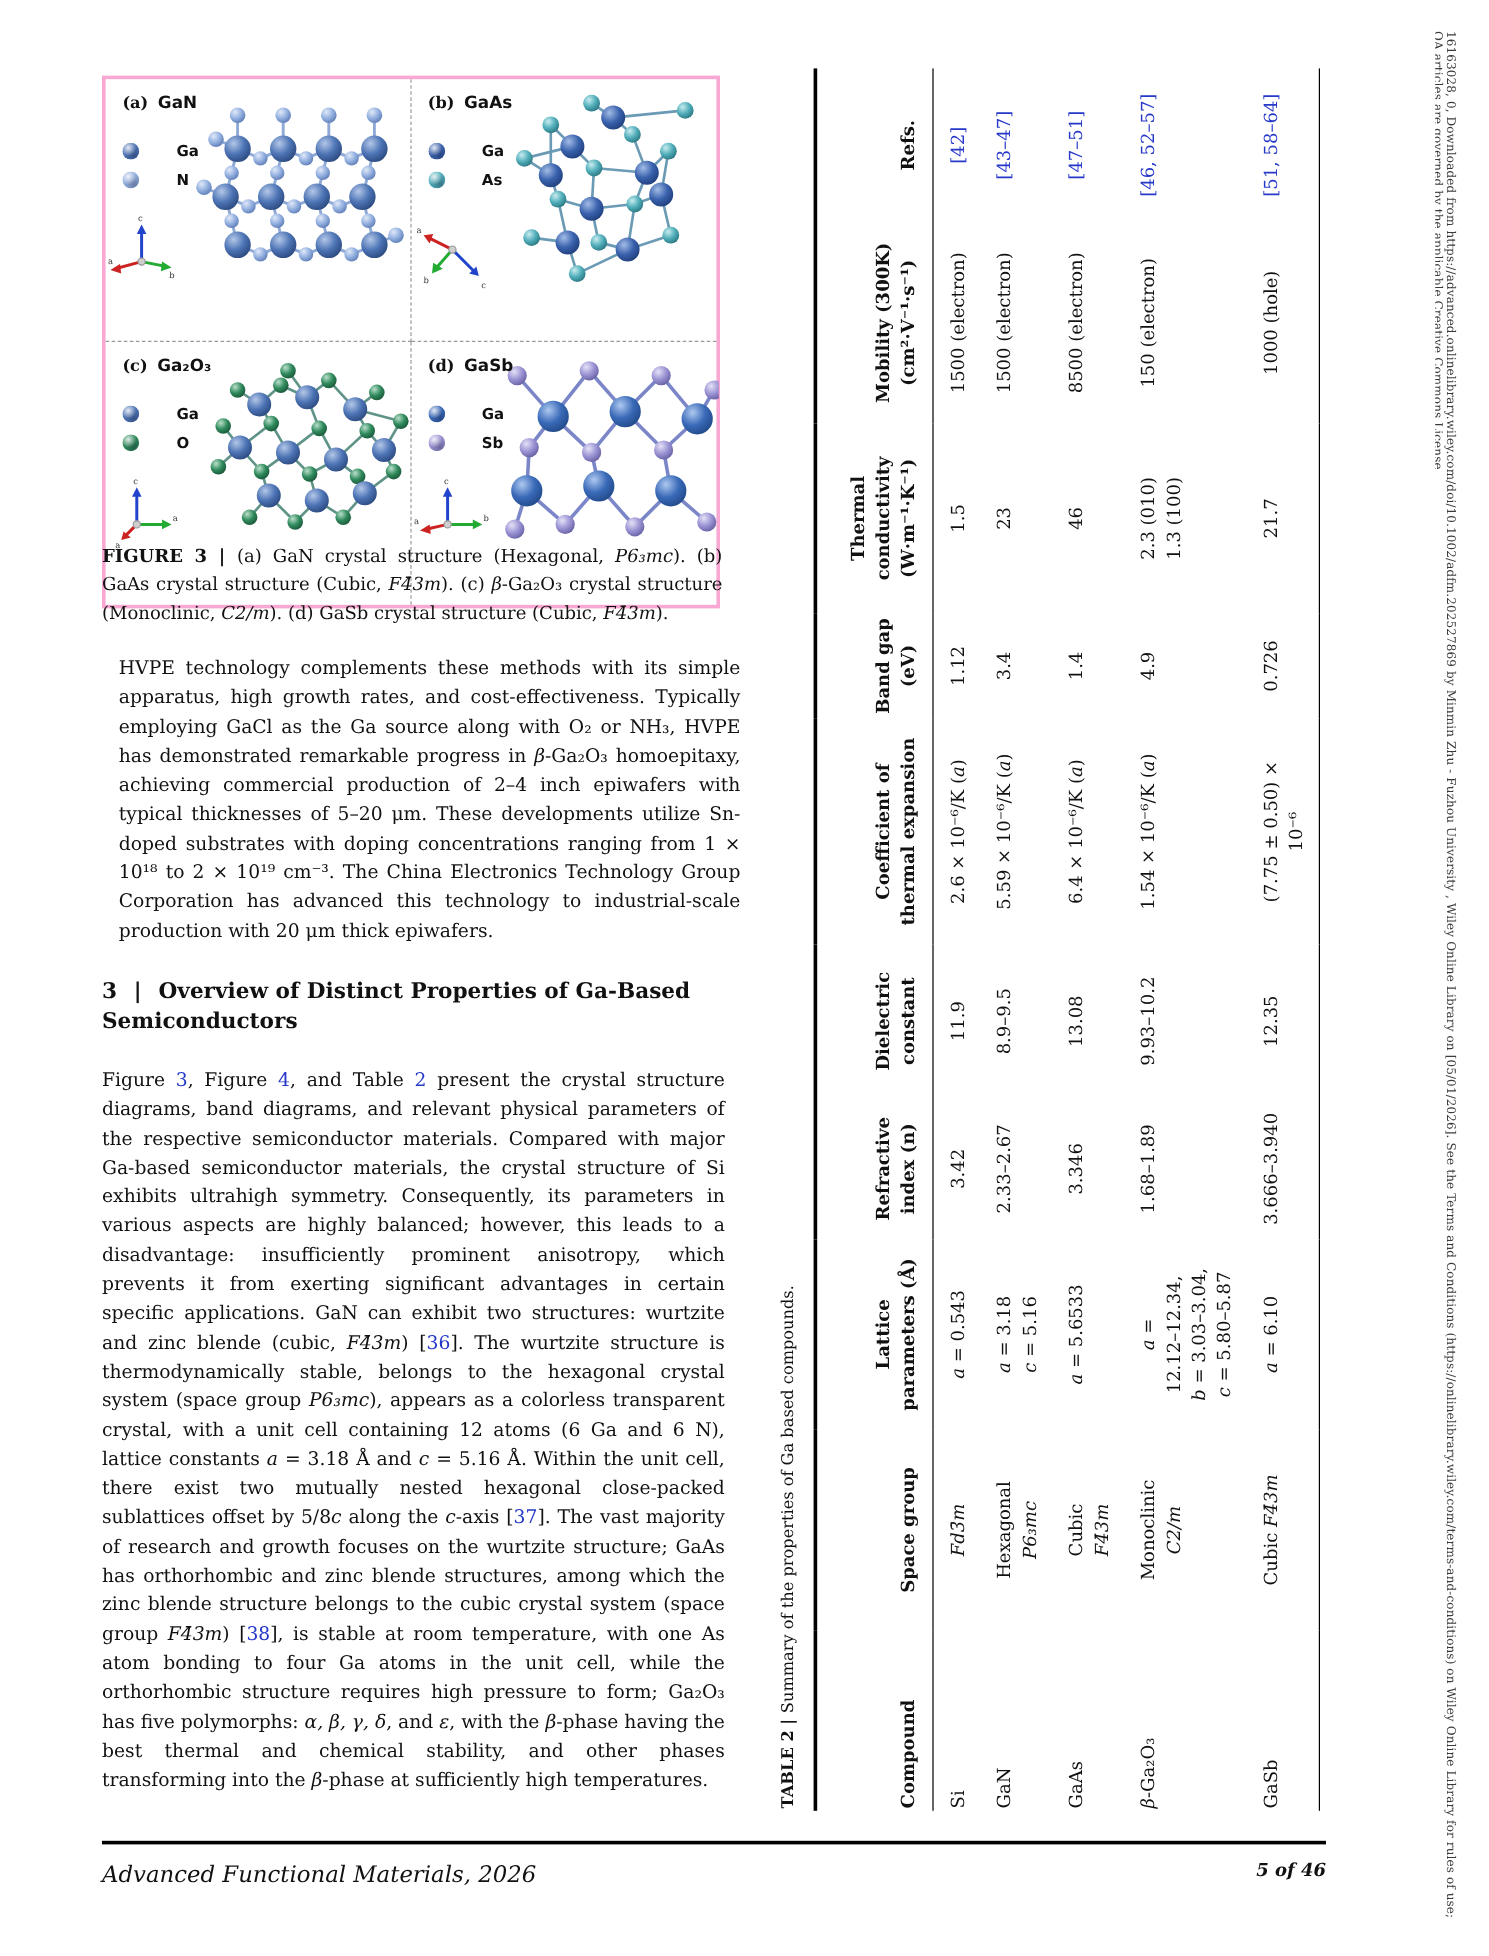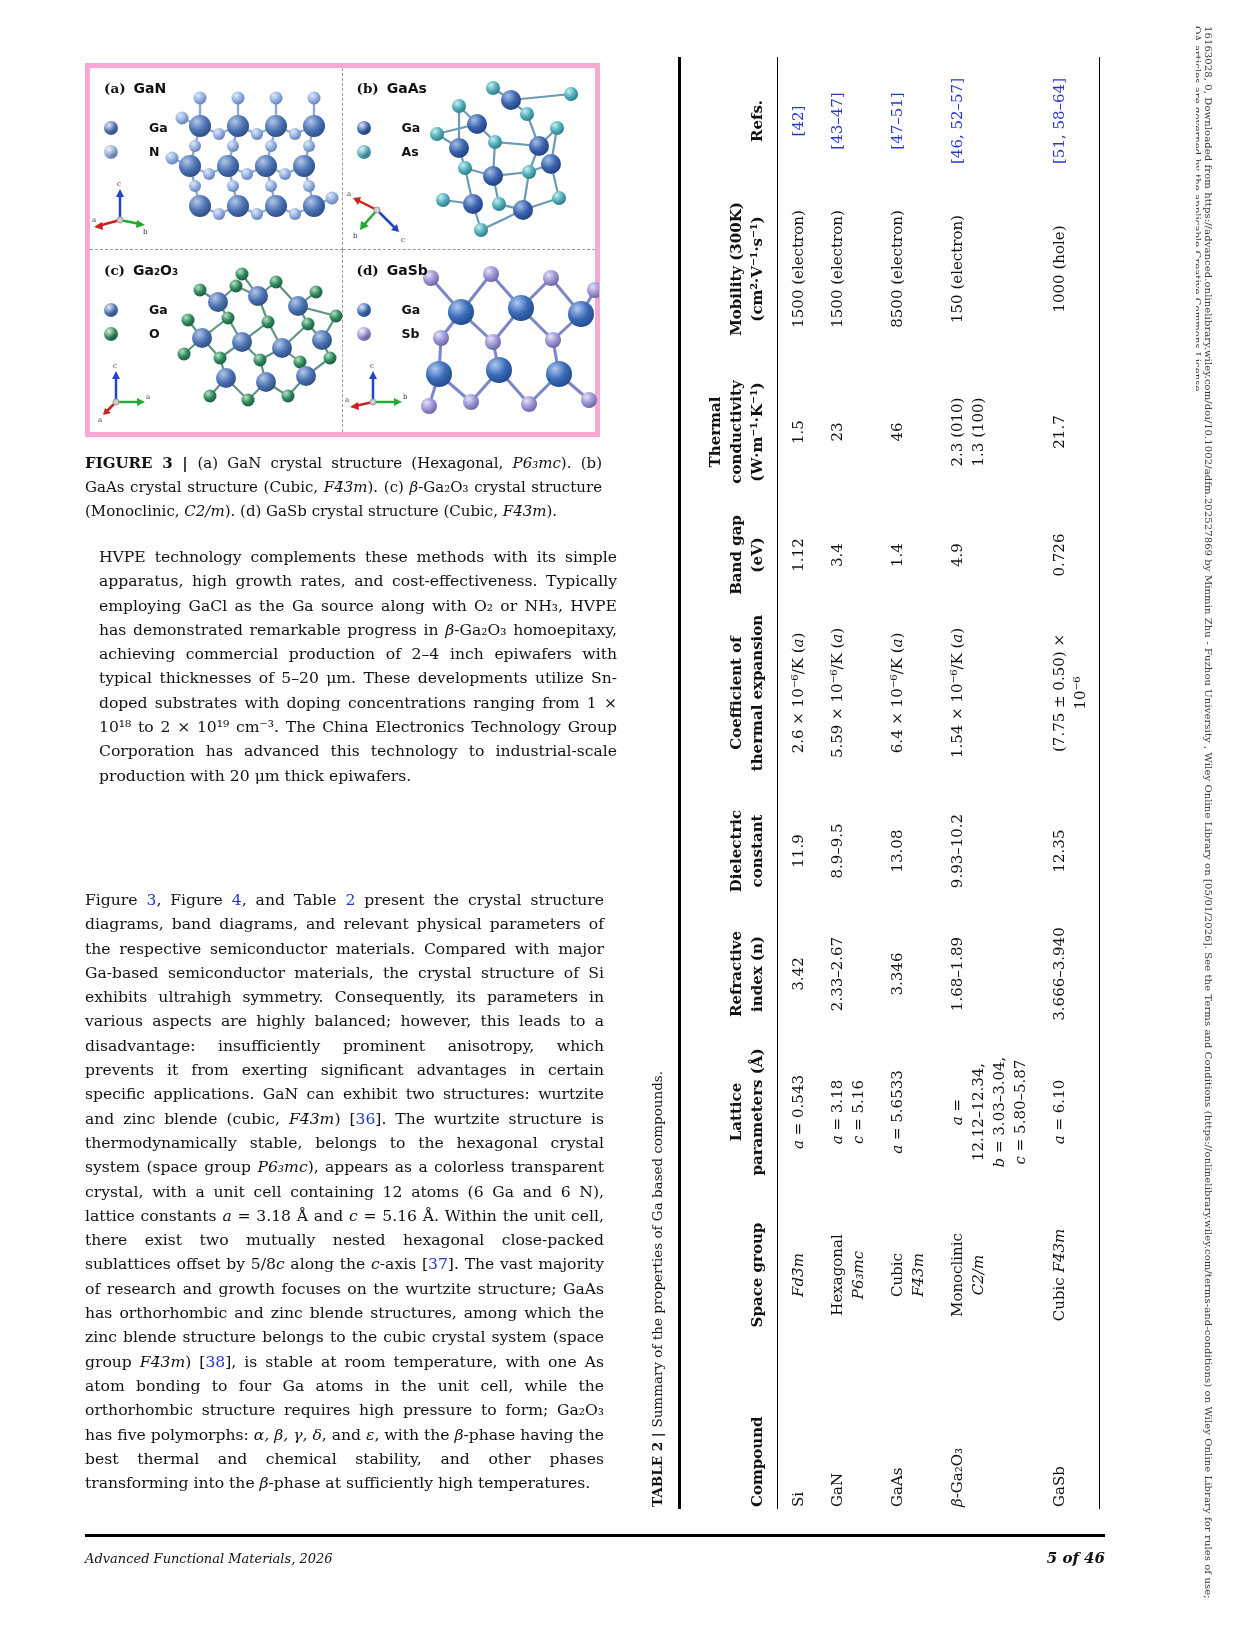--- a/index.html
+++ b/index.html
@@ -3,22 +3,22 @@
 <meta charset="utf-8">
 <style>
   html,body{margin:0;padding:0;background:#e8e8e8;}
   .page{position:relative;width:1241px;height:1630px;background:#ffffff;overflow:hidden;
         font-family:"DejaVu Serif", serif;color:#111;}
   .it{font-style:italic;}
   .bd{font-weight:bold;}
   .ref{color:#2638c8;}
 
   
-  .figure-box{position:absolute;left:85px;top:63px;width:515px;height:374px;
-              border:5px solid #f9a8d4;box-sizing:border-box;text-align:right;}
+  .figure-box{position:absolute;left:85px;top:63px;width:515px;height:444px;
+              border:3px solid #f9a8d4;box-sizing:border-box;text-align:right;}
   .fig-grid{display:grid;grid-template-columns:1fr 1fr;grid-template-rows:1fr 1fr;width:100%;height:100%;}
   .panel{position:relative;box-sizing:border-box;}
   .panel.bdash{border-bottom:1px dashed #9a9a9a;}
   .panel.rdash{border-right:1px dashed #9a9a9a;}
   .panel-label{position:absolute;left:14px;top:12px;font-size:13.5px;font-weight:bold;z-index:3;}
   .panel-name{font-family:"DejaVu Sans",sans-serif;font-size:14px;margin-left:8px;}
   .legend{position:absolute;left:14px;top:52px;z-index:3;}
   .legend-row{display:flex;align-items:center;margin-bottom:9px;gap:24px;}
   .dot{width:14px;height:14px;border-radius:50%;margin-right:7px;background-color:var(--c);
        background-image:radial-gradient(circle at 35% 30%, rgba(255,255,255,.85), rgba(255,255,255,0) 50%),
@@ -45,21 +45,21 @@
   table.props{border-collapse:collapse;table-layout:fixed;width:1452px;
               border-top:3.5px solid #000;border-bottom:1.5px solid #000;font-size:15px;}
   table.props th{font-weight:bold;vertical-align:bottom;line-height:21px;
                  padding:24px 4px 9px 4px;border-bottom:1.5px solid #000;}
   table.props td{vertical-align:top;line-height:21px;padding:10px 4px 8px 4px;}
   table.props th.cl, table.props td.cl{text-align:left;padding-left:2px;}
   table.props th.cc, table.props td.cc{text-align:center;}
 
   
   .foot-rule{position:absolute;left:85px;top:1534px;width:1020px;height:2.5px;background:#000;}
-  .foot-journal{position:absolute;left:85px;top:1551px;font-size:13px;font-style:italic;}
+  .foot-journal{position:absolute;left:85px;top:1551px;font-size:19px;font-style:italic;}
   .foot-page{position:absolute;left:1005px;top:1549px;width:100px;text-align:right;
              font-size:15px;font-weight:600;font-style:italic;}
 
   
   .sidebar{position:absolute;left:1196px;top:26px;height:1590px;width:18px;
            writing-mode:vertical-rl;font-size:10px;color:#3a3a3a;letter-spacing:.1px;overflow:hidden;}
 </style>
 </head>
 <body>
 
@@ -469,20 +469,23 @@
         </svg>
       </div>
 
     </div>
   </div>
 
   <div class="fig-caption"><span class="bd">FIGURE 3</span><span class="bd">   |   </span><span>(a) GaN crystal structure (Hexagonal, </span><span class="it">P6₃mc</span><span>). (b) GaAs crystal structure (Cubic, </span><span class="it">F4̄3m</span><span>). (c) </span><span class="it">β</span><span>-Ga₂O₃ crystal structure (Monoclinic, </span><span class="it">C2/m</span><span>). (d) GaSb crystal structure (Cubic, </span><span class="it">F4̄3m</span><span>).</span></div>
 
   <div class="para para1"><span>HVPE technology complements these methods with its simple apparatus, high growth rates, and cost-effectiveness. Typically employing GaCl as the Ga source along with O₂ or NH₃, HVPE has demonstrated remarkable progress in </span><span class="it">β</span><span>-Ga₂O₃ homoepitaxy, achieving commercial production of 2–4 inch epiwafers with typical thicknesses of 5–20 μm. These developments utilize Sn-doped substrates with doping concentrations ranging from 1 × 10¹⁸ to 2 × 10¹⁹ cm⁻³. The China Electronics Technology Group Corporation has advanced this technology to industrial-scale production with 20 μm thick epiwafers.</span></div>
 
+  <div class="heading">
+    <span class="hnum">3</span><span class="hpipe">|</span><span>Overview of Distinct Properties of Ga-Based Semiconductors</span>
+  </div>
 
   <div class="para para2"><span>Figure </span><span class="ref">3</span><span>, Figure </span><span class="ref">4</span><span>, and Table </span><span class="ref">2</span><span> present the crystal structure diagrams, band diagrams, and relevant physical parameters of the respective semiconductor materials. Compared with major Ga-based semiconductor materials, the crystal structure of Si exhibits ultrahigh symmetry. Consequently, its parameters in various aspects are highly balanced; however, this leads to a disadvantage: insufficiently prominent anisotropy, which prevents it from exerting significant advantages in certain specific applications. GaN can exhibit two structures: wurtzite and zinc blende (cubic, </span><span class="it">F4̄3m</span><span>) [</span><span class="ref">36</span><span>]. The wurtzite structure is thermodynamically stable, belongs to the hexagonal crystal system (space group </span><span class="it">P6₃mc</span><span>), appears as a colorless transparent crystal, with a unit cell containing 12 atoms (6 Ga and 6 N), lattice constants </span><span class="it">a</span><span> = 3.18 Å and </span><span class="it">c</span><span> = 5.16 Å. Within the unit cell, there exist two mutually nested hexagonal close-packed sublattices offset by 5/8</span><span class="it">c</span><span> along the </span><span class="it">c</span><span>-axis [</span><span class="ref">37</span><span>]. The vast majority of research and growth focuses on the wurtzite structure; GaAs has orthorhombic and zinc blende structures, among which the zinc blende structure belongs to the cubic crystal system (space group </span><span class="it">F4̄3m</span><span>) [</span><span class="ref">38</span><span>], is stable at room temperature, with one As atom bonding to four Ga atoms in the unit cell, while the orthorhombic structure requires high pressure to form; Ga₂O₃ has five polymorphs: </span><span class="it">α, β, γ, δ</span><span>, and </span><span class="it">ε</span><span>, with the </span><span class="it">β</span><span>-phase having the best thermal and chemical stability, and other phases transforming into the </span><span class="it">β</span><span>-phase at sufficiently high temperatures.</span></div>
 
   <div class="table-rot">
     <div class="tbl-caption"><span class="bd">TABLE 2</span><span class="bd">   |   </span><span>Summary of the properties of Ga based compounds.</span></div>
     <table class="props">
       <colgroup>
         <col style="width:150px">
           <col style="width:168px">
           <col style="width:158px">

